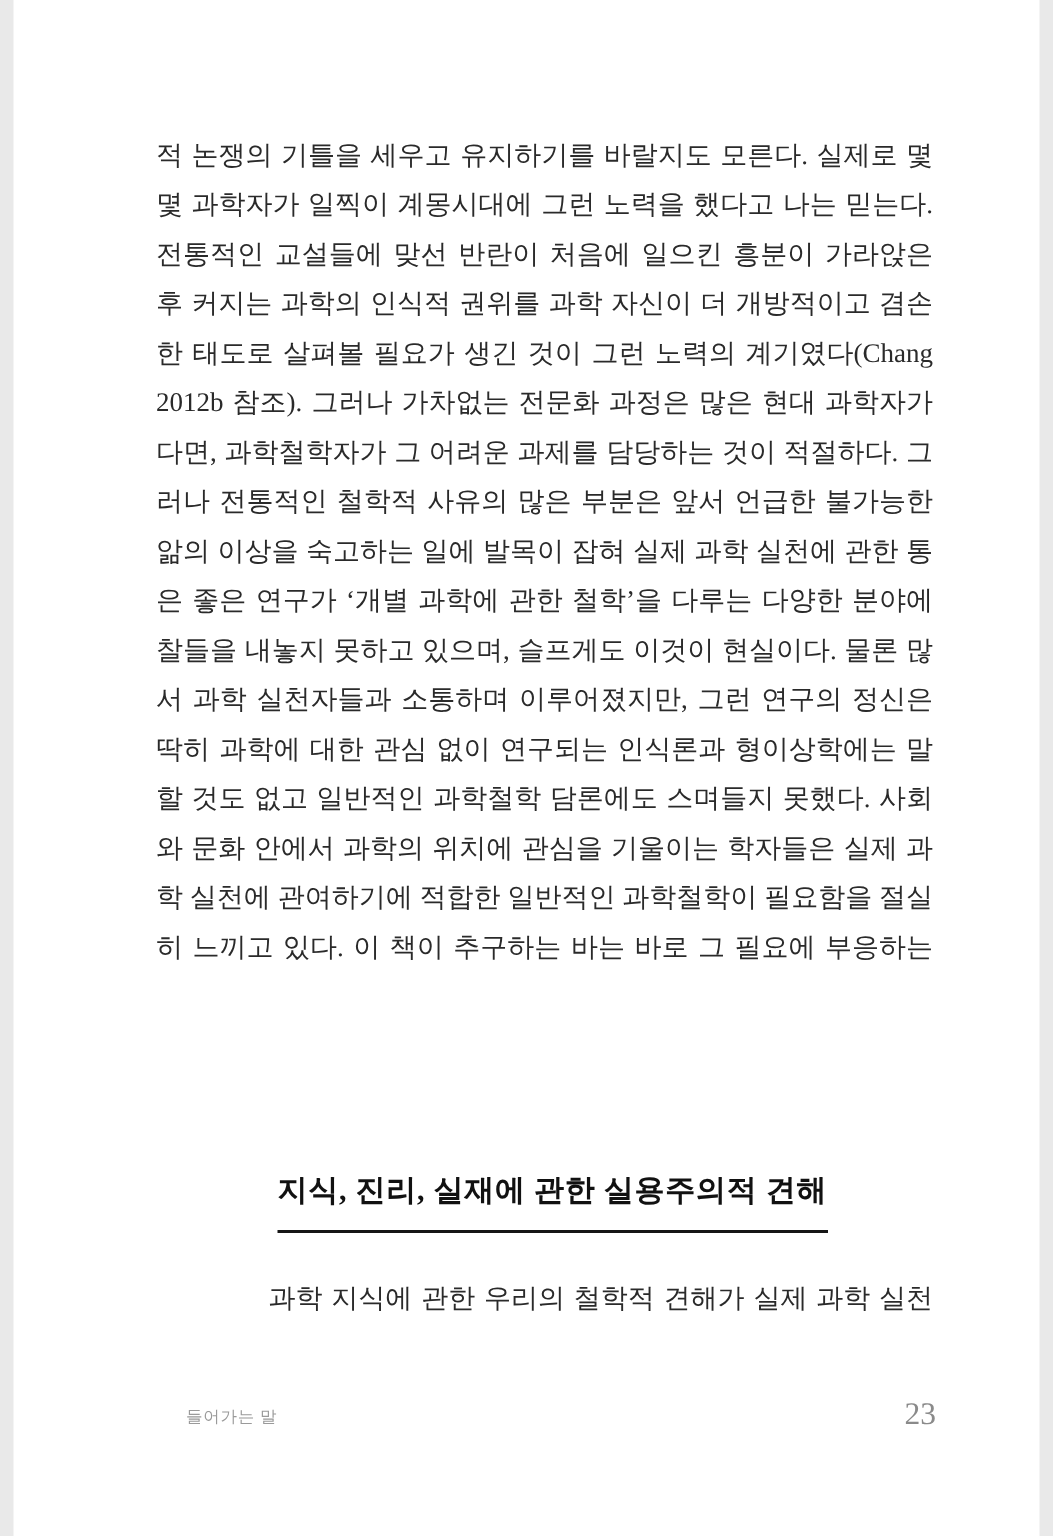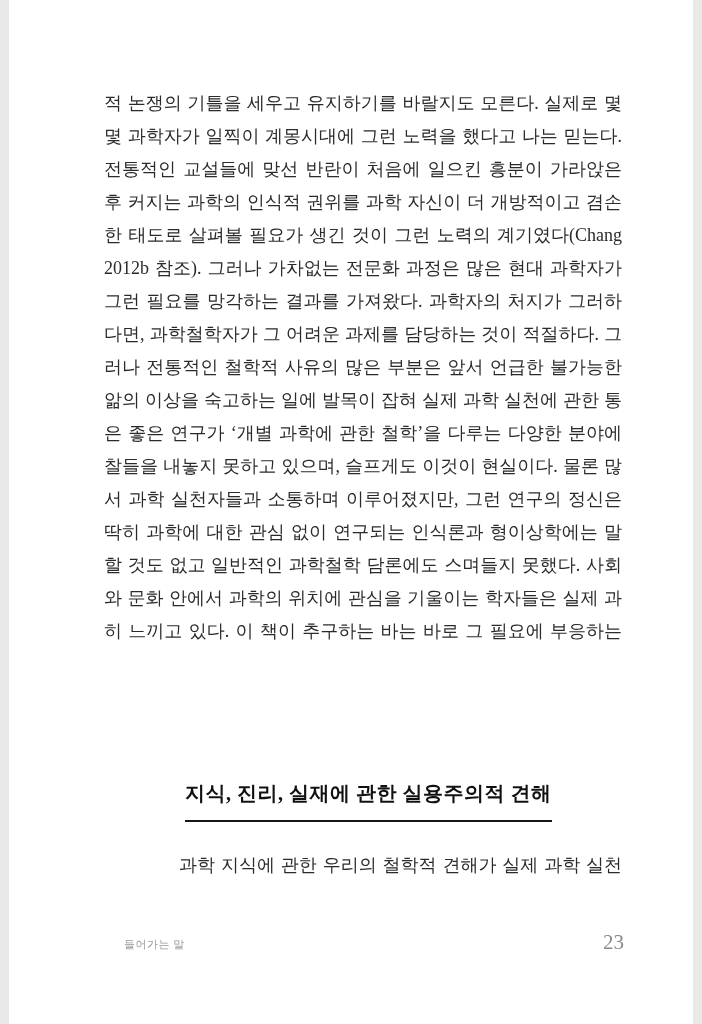--- a/index.html
+++ b/index.html
@@ -83,30 +83,30 @@
 
 <div class="page">
 
   <div class="body-block">
       <div class="line just">적 논쟁의 기틀을 세우고 유지하기를 바랄지도 모른다. 실제로 몇</div>
       <div class="line just">몇 과학자가 일찍이 계몽시대에 그런 노력을 했다고 나는 믿는다.</div>
       <div class="line just">전통적인 교설들에 맞선 반란이 처음에 일으킨 흥분이 가라앉은</div>
       <div class="line just">후 커지는 과학의 인식적 권위를 과학 자신이 더 개방적이고 겸손</div>
       <div class="line just">한 태도로 살펴볼 필요가 생긴 것이 그런 노력의 계기였다(Chang</div>
       <div class="line just">2012b 참조). 그러나 가차없는 전문화 과정은 많은 현대 과학자가</div>
-      <div class="line just">그런 필요를 망각하는 결과를 가져왔다. 과학자의 처지가 그러하</div>
       <div class="line just">다면, 과학철학자가 그 어려운 과제를 담당하는 것이 적절하다. 그</div>
       <div class="line just">러나 전통적인 철학적 사유의 많은 부분은 앞서 언급한 불가능한</div>
       <div class="line just">앎의 이상을 숙고하는 일에 발목이 잡혀 실제 과학 실천에 관한 통</div>
       <div class="line just">은 좋은 연구가 ‘개별 과학에 관한 철학’을 다루는 다양한 분야에</div>
       <div class="line just">찰들을 내놓지 못하고 있으며, 슬프게도 이것이 현실이다. 물론 많</div>
       <div class="line just">서 과학 실천자들과 소통하며 이루어졌지만, 그런 연구의 정신은</div>
       <div class="line just">딱히 과학에 대한 관심 없이 연구되는 인식론과 형이상학에는 말</div>
       <div class="line just">할 것도 없고 일반적인 과학철학 담론에도 스며들지 못했다. 사회</div>
       <div class="line just">와 문화 안에서 과학의 위치에 관심을 기울이는 학자들은 실제 과</div>
+      <div class="line just">학 실천에 관여하기에 적합한 일반적인 과학철학이 필요함을 절실</div>
       <div class="line just">히 느끼고 있다. 이 책이 추구하는 바는 바로 그 필요에 부응하는</div>
     </div>
 
   <div class="section-heading">지식, 진리, 실재에 관한 실용주의적 견해</div>
 
   <div class="para-2">
       <div class="line just">과학 지식에 관한 우리의 철학적 견해가 실제 과학 실천과</div>
     </div>
 
   <div class="running-title">들어가는 말</div>

